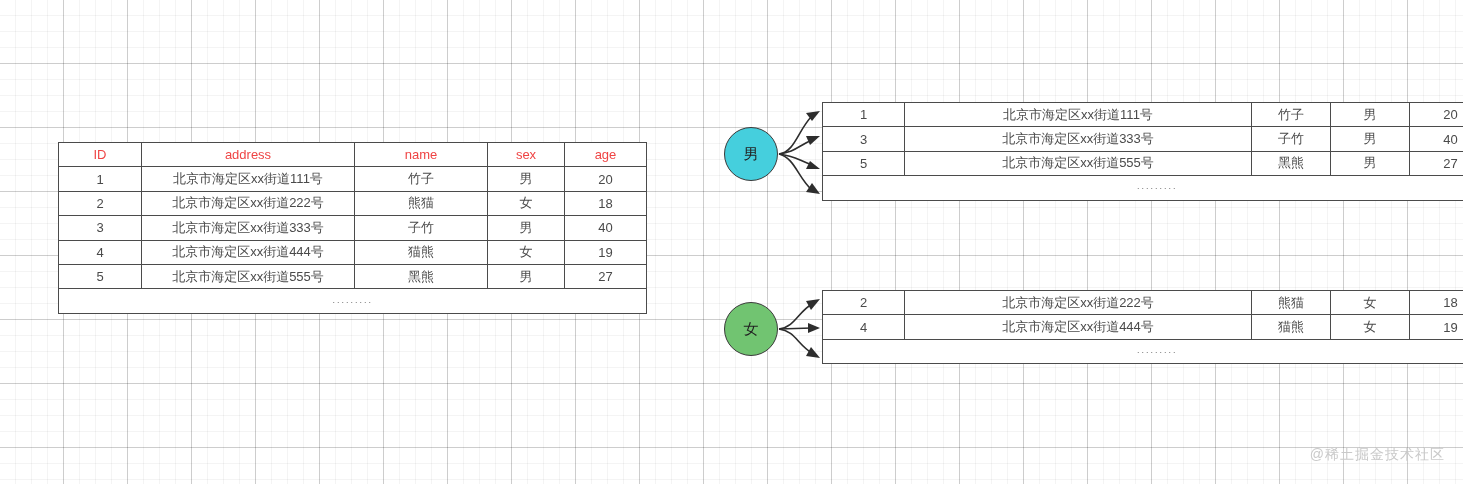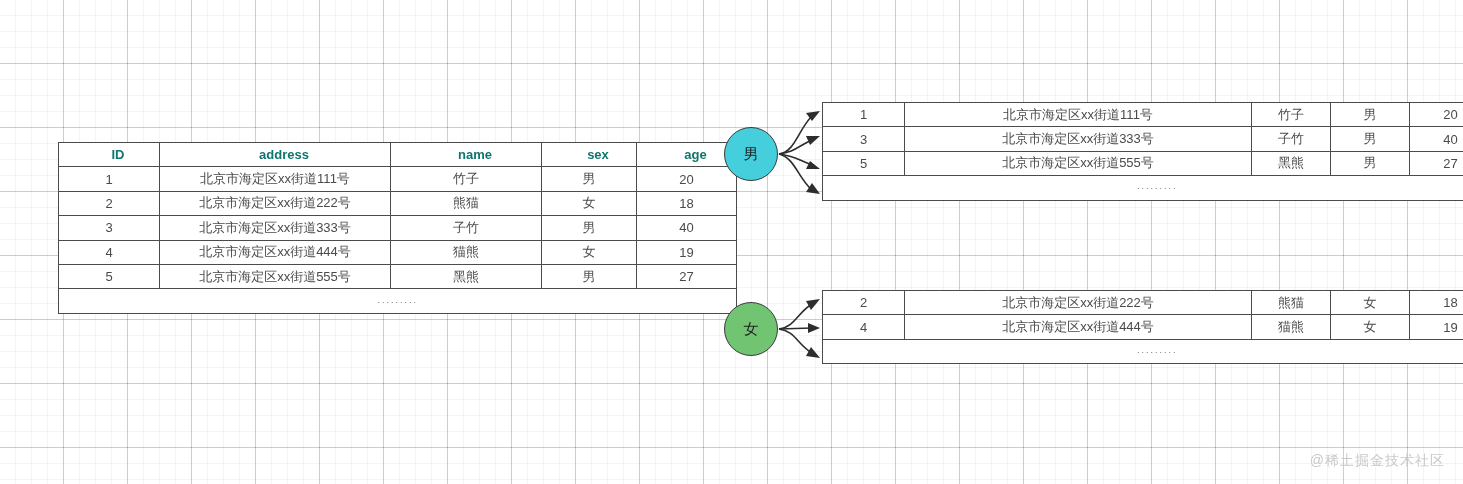--- a/index.html
+++ b/index.html
@@ -33,23 +33,22 @@
     border:1px solid #4b4b4b;
     text-align:center;
     vertical-align:middle;
     background:#ffffff;
     font-weight:normal;
     color:#3c3c3c;
     padding:0;
     white-space:nowrap;
   }
   .dtable th{
-    font-weight:bold;
-    color:#0f766e;
-    padding-left:18px;
+    font-weight:normal;
+    color:#ef4444;
   }
   .dots-cell{
     border:1px solid #4b4b4b;
     background:#ffffff;
     text-align:center;
     vertical-align:middle;
   }
   .dots{
     display:inline-block;
     letter-spacing:1.5px;
@@ -105,21 +104,21 @@
     position:absolute;left:0;top:0;
     width:1463px;height:484px;
     pointer-events:none;
   }
   #edges path{fill:none;stroke:#2d2d2d;stroke-width:1.6px;}
   #edges polygon{fill:#2d2d2d;}
 
   
   #watermark{
     position:absolute;
-    right:18px;bottom:14px;
+    right:18px;bottom:20px;
     font-size:14px;
     color:#c9c9c9;
     letter-spacing:1px;
     user-select:none;
   }
 </style>
 </head>
 <body>
 
 <div id="canvas">

